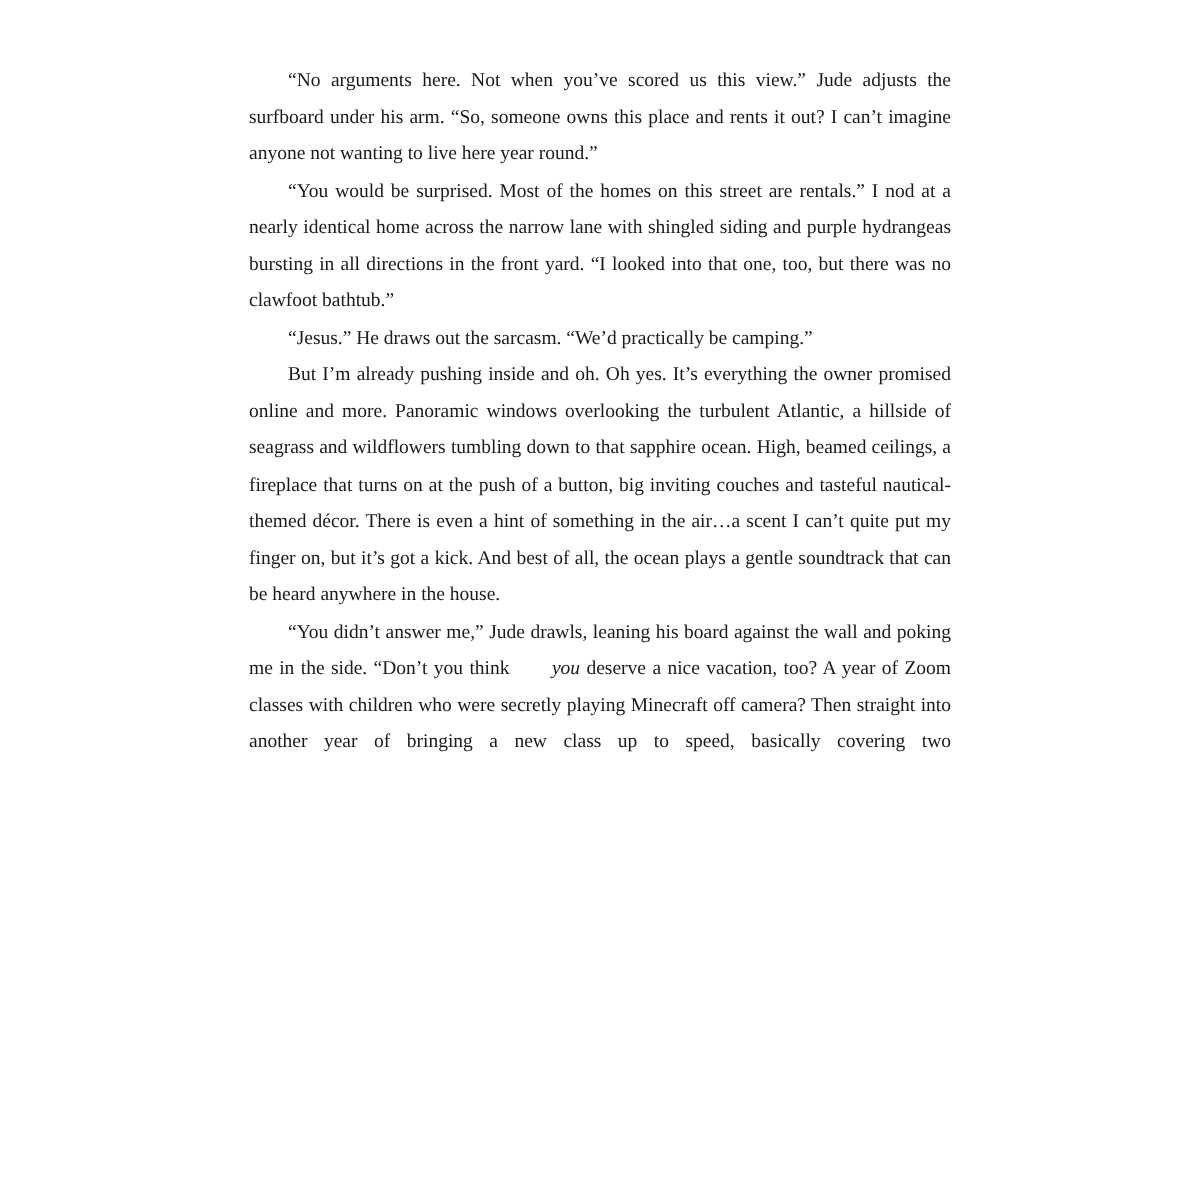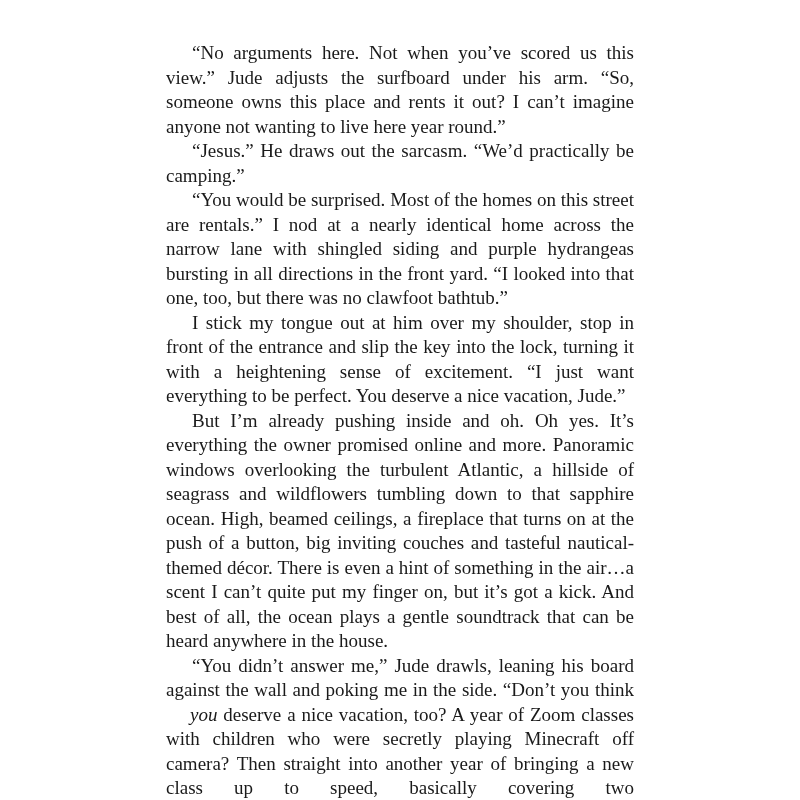--- a/index.html
+++ b/index.html
@@ -12,37 +12,36 @@
     height: 800px;
     overflow: hidden;
     position: relative;
   }
   .page {
     position: absolute;
     left: 166px;
     top: 41px;
     width: 468px;
     font-family: "Liberation Serif", "DejaVu Serif", serif;
-    font-size: 19px;
+    font-size: 13px;
     line-height: 24.5px;
     color: #1a1a1a;
   }
   .para {
     margin: 0;
     text-indent: 26px;
     text-align: justify;
   }
   .para.last-line-justified {
     text-align-last: justify;
   }
   em { font-style: italic; margin-left: 24px; }
 </style>
 </head>
 <body>
 
 <div class="page">
   <p class="para">“No arguments here. Not when you’ve scored us this view.” Jude adjusts the surfboard under his arm. “So, someone owns this place and rents it out? I can’t imagine anyone not wanting to live here year round.”</p>
+  <p class="para">“You would be surprised. Most of the homes on this street are rentals.” I nod at a nearly identical home across the narrow lane with shingled siding and purple hydrangeas bursting in all directions in the front yard. “I looked into that one, too, but there was no clawfoot bathtub.”</p>
   <p class="para">“Jesus.” He draws out the sarcasm. “We’d practically be camping.”</p>
-  <p class="para">“You would be surprised. Most of the homes on this street are rentals.” I nod at a nearly identical home across the narrow lane with shingled siding and purple hydrangeas bursting in all directions in the front yard. “I looked into that one, too, but there was no clawfoot bathtub.”</p>
-  <p class="para">I stick my tongue out at him over my shoulder, stop in front of the entrance and slip the key into the lock, turning it with a heightening sense of excitement. “I just want everything to be perfect. You deserve a nice vacation, Jude.”</p>
   <p class="para">But I’m already pushing inside and oh. Oh yes. It’s everything the owner promised online and more. Panoramic windows overlooking the turbulent Atlantic, a hillside of seagrass and wildflowers tumbling down to that sapphire ocean. High, beamed ceilings, a fireplace that turns on at the push of a button, big inviting couches and tasteful nautical-themed décor. There is even a hint of something in the air…a scent I can’t quite put my finger on, but it’s got a kick. And best of all, the ocean plays a gentle soundtrack that can be heard anywhere in the house.</p>
   <p class="para last-line-justified"><span>“You didn’t answer me,” Jude drawls, leaning his board against the wall and poking me in the side. “Don’t you think </span><em>you</em><span> deserve a nice vacation, too? A year of Zoom classes with children who were secretly playing Minecraft off camera? Then straight into another year of bringing a new class up to speed, basically covering two</span></p>
 </div>
 
 </body></html>

